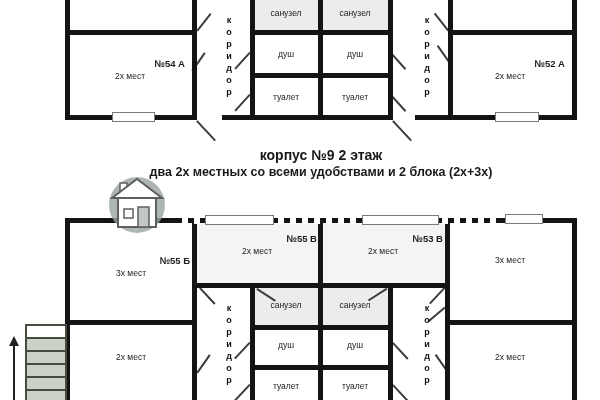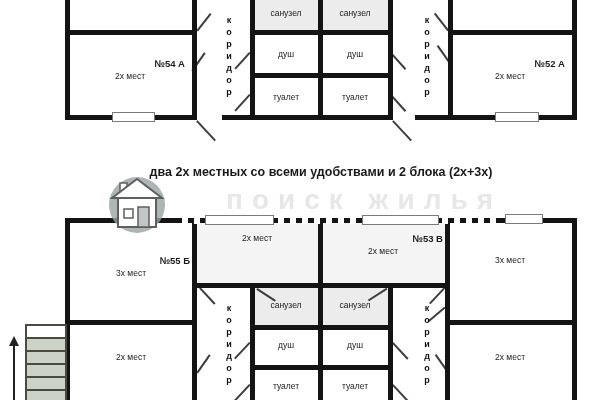--- a/index.html
+++ b/index.html
@@ -37,21 +37,20 @@
 
 <div id="plan">
 
   <div class="fill" style="left:253px;top:0;width:67px;height:32px;background:#ececec;"></div>
   <div class="fill" style="left:321px;top:0;width:69px;height:32px;background:#ececec;"></div>
   <div class="fill" style="left:253px;top:286px;width:67px;height:41px;background:#ececec;"></div>
   <div class="fill" style="left:321px;top:286px;width:69px;height:41px;background:#ececec;"></div>
   <div class="fill" style="left:195px;top:221px;width:125px;height:64px;background:#f4f4f4;"></div>
   <div class="fill" style="left:321px;top:221px;width:126px;height:64px;background:#f4f4f4;"></div>
 
-  <div class="watermark">поиск жилья</div>
 
   <div class="wall" style="left:65px;top:0;width:5px;height:120px;"></div>
   <div class="wall" style="left:192px;top:0;width:5px;height:120px;"></div>
   <div class="wall" style="left:250px;top:0;width:5px;height:117px;"></div>
   <div class="wall" style="left:318px;top:0;width:5px;height:117px;"></div>
   <div class="wall" style="left:388px;top:0;width:5px;height:117px;"></div>
   <div class="wall" style="left:448px;top:0;width:5px;height:120px;"></div>
   <div class="wall" style="left:572px;top:0;width:5px;height:120px;"></div>
   <div class="wall" style="left:65px;top:30px;width:132px;height:5px;"></div>
   <div class="wall" style="left:250px;top:30px;width:143px;height:5px;"></div>
@@ -113,35 +112,37 @@
   <div class="door" style="left:250px;top:342px;transform:rotate(133deg);"></div>
   <div class="door" style="left:250px;top:384px;transform:rotate(133deg);"></div>
   <div class="door" style="left:197px;top:372px;transform:rotate(-55deg);"></div>
   <div class="door" style="left:445px;top:287px;transform:rotate(133deg);"></div>
   <div class="door" style="left:387px;top:288px;transform:rotate(147deg);"></div>
   <div class="door" style="left:393px;top:342px;transform:rotate(47deg);"></div>
   <div class="door" style="left:393px;top:384px;transform:rotate(47deg);"></div>
   <div class="door" style="left:448px;top:372px;transform:rotate(-125deg);"></div>
   <div class="door" style="left:445px;top:307px;transform:rotate(140deg);"></div>
 
+  <div class="title1">корпус №9 2 этаж</div>
   <div class="title2">два 2х местных со всеми удобствами и 2 блока (2х+3х)</div>
 
   <div class="room-label" style="left:75px;top:58px;width:110px;">
     <span class="rname">№54 А</span>
     <span class="rcap">2х мест</span>
   </div>
   <div class="room-label" style="left:455px;top:58px;width:110px;">
     <span class="rname">№52 А</span>
     <span class="rcap">2х мест</span>
   </div>
   <div class="room-label" style="left:72px;top:255px;width:118px;">
     <span class="rname">№55 Б</span>
     <span class="rcap">3х мест</span>
   </div>
   <div class="room-label" style="left:197px;top:233px;width:120px;">
+    <span class="rname">№55 В</span>
     <span class="rcap">2х мест</span>
   </div>
   <div class="room-label" style="left:323px;top:233px;width:120px;">
     <span class="rname">№53 В</span>
     <span class="rcap">2х мест</span>
   </div>
   <div class="room-label" style="left:450px;top:255px;width:120px;">
     <span class="rcap">3х мест</span>
   </div>
   <div class="room-label" style="left:72px;top:352px;width:118px;">

